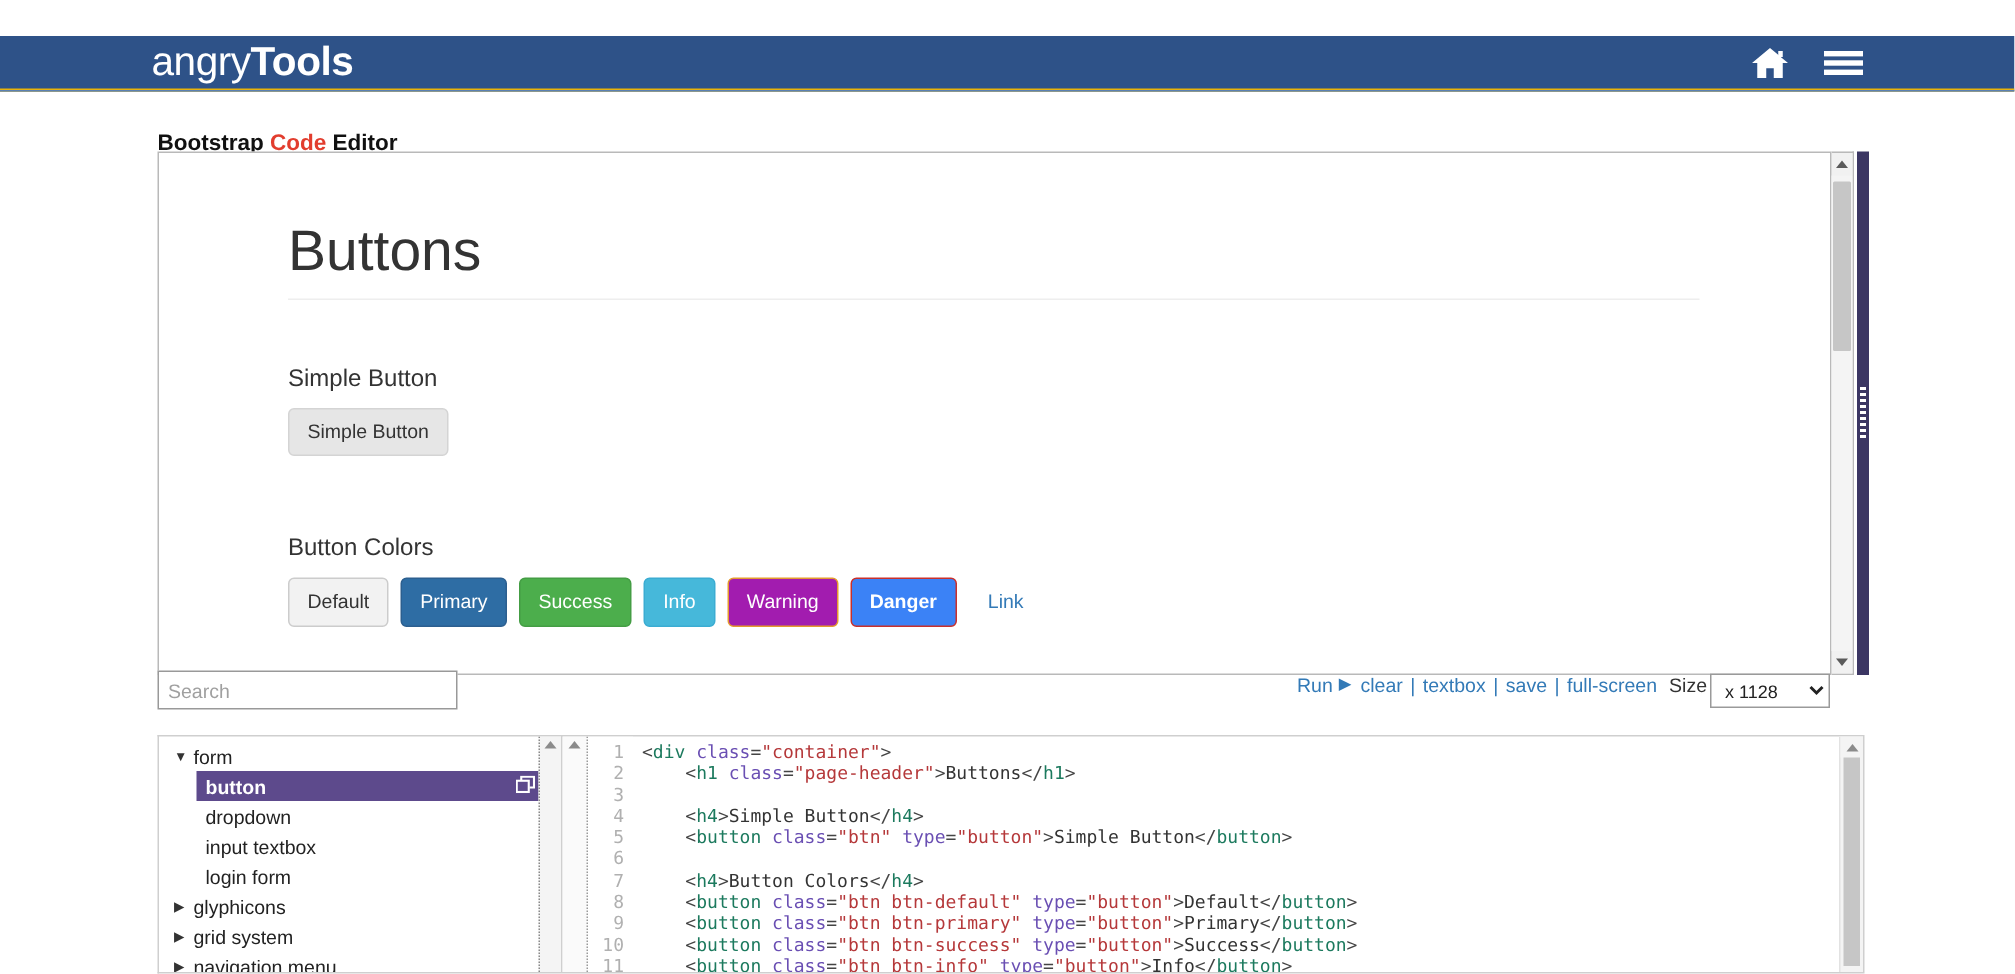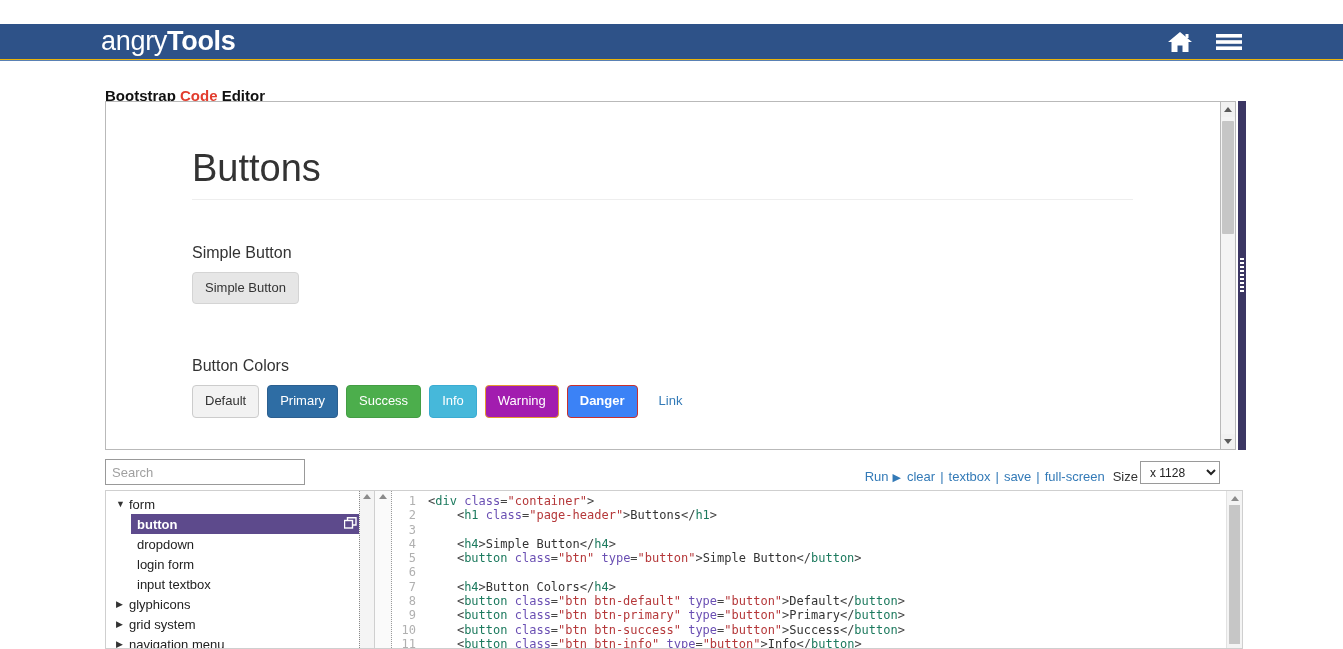--- a/index.html
+++ b/index.html
@@ -161,21 +161,21 @@
     justify-content: center;
   }
   .splitter .grip {
     width: 4px; height: 36px;
     background: repeating-linear-gradient(to bottom, #ffffff 0 2px, #3b3663 2px 4px);
   }
 
   
   .toolbar {
     position: absolute;
-    left: 0; top: 456px;
+    left: 0; top: 444px;
     width: 1320px;
     height: 34px;
   }
   .search-input {
     position: absolute;
     left: 105px; top: 3px;
     width: 200px; height: 26px;
     border: 1px solid #999;
     padding: 2px 6px;
     font-size: 13px;
@@ -183,21 +183,21 @@
     font-family: "Liberation Sans", sans-serif;
     background: #fff;
     outline: none;
   }
   .search-input::placeholder { color: #a0a0a0; }
 
   .tb-right {
     position: absolute;
     right: 100px; top: 5px;
     display: flex;
-    align-items: flex-end;
+    align-items: flex-start;
     font-size: 13px;
     color: #337ab7;
     white-space: nowrap;
   }
   .tb-link { color: #337ab7; text-decoration: none; cursor: pointer; }
   .tb-sep { color: #337ab7; margin: 0 5px; }
   .tb-play { color: #337ab7; margin: 0 6px 0 4px; font-size: 11px; }
   .tb-size-label { color: #333; margin: 0 2px 0 8px; }
   .size-select {
     width: 80px;
@@ -469,24 +469,24 @@
               <rect x="0.5" y="3.5" width="8" height="7.5" fill="none" stroke="#ffffff" stroke-width="1.4"></rect>
               <polyline points="3.5,3.5 3.5,0.8 12,0.8 12,8 9,8" fill="none" stroke="#ffffff" stroke-width="1.4"></polyline>
             </svg>
         </span>
       </div>
 
       <div class="tree-child">
         <span>dropdown</span>
       </div>
       <div class="tree-child">
+        <span>input textbox</span>
+      </div>
+      <div class="tree-child">
         <span>login form</span>
-      </div>
-      <div class="tree-child">
-        <span>input textbox</span>
       </div>
 
       <div class="tree-node">
         <span class="caret">▶</span>
         <span class="tlabel">glyphicons</span>
       </div>
       <div class="tree-node">
         <span class="caret">▶</span>
         <span class="tlabel">grid system</span>
       </div>

